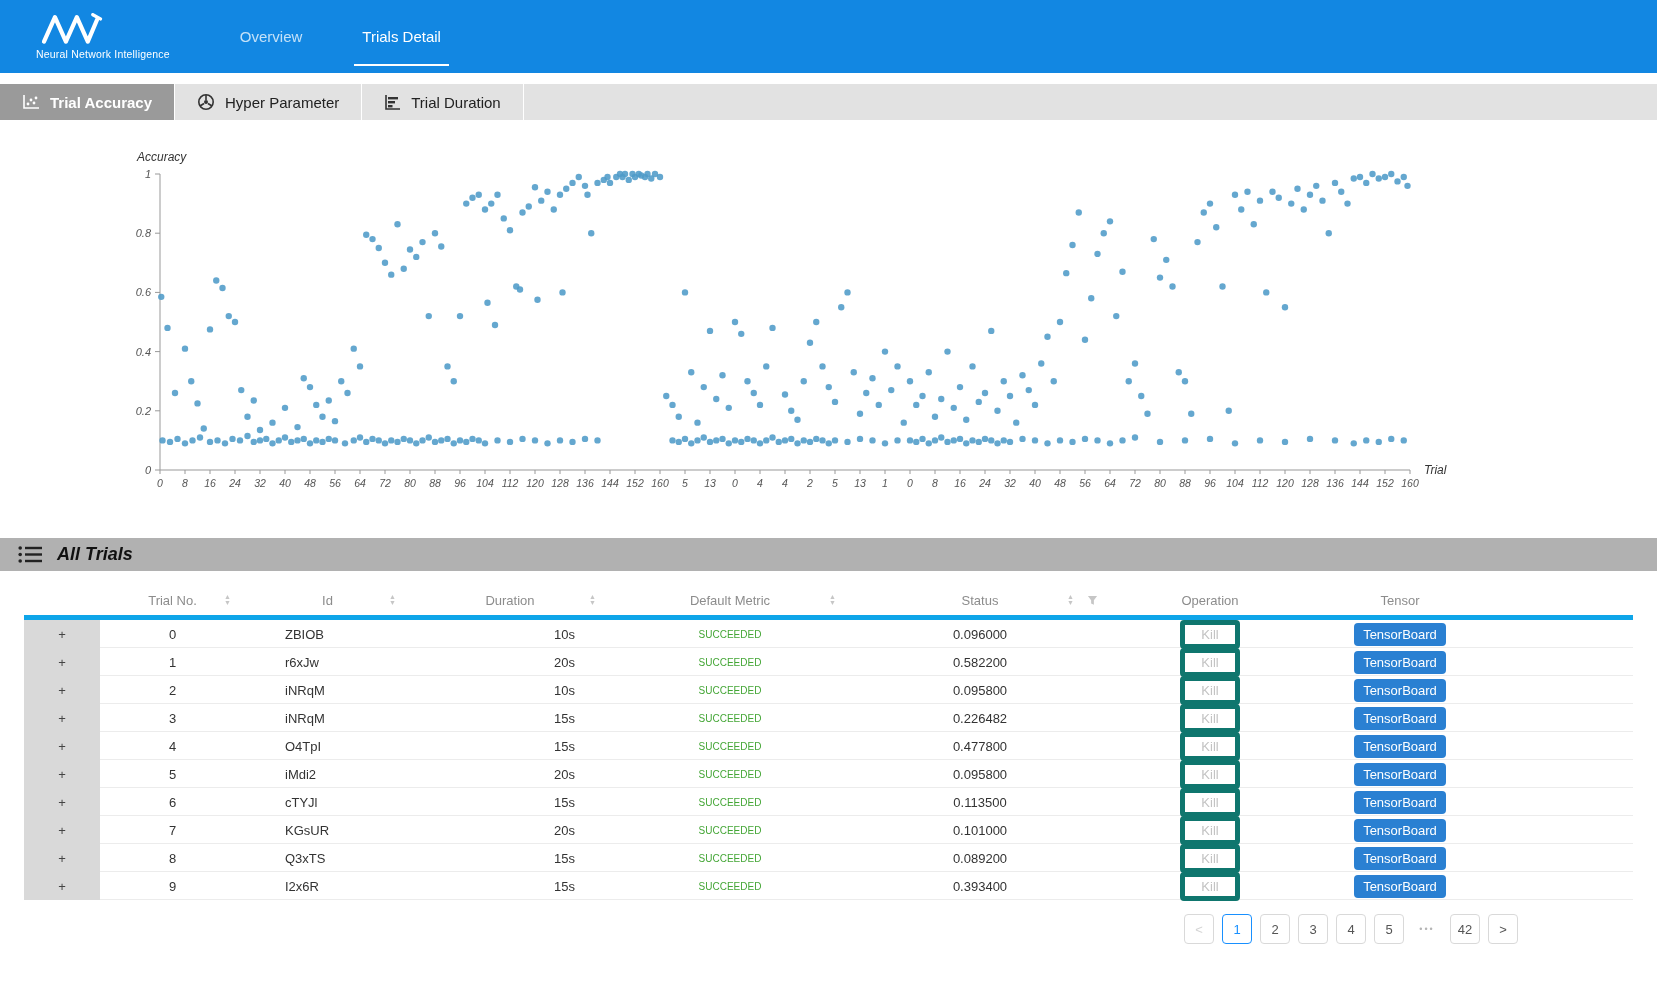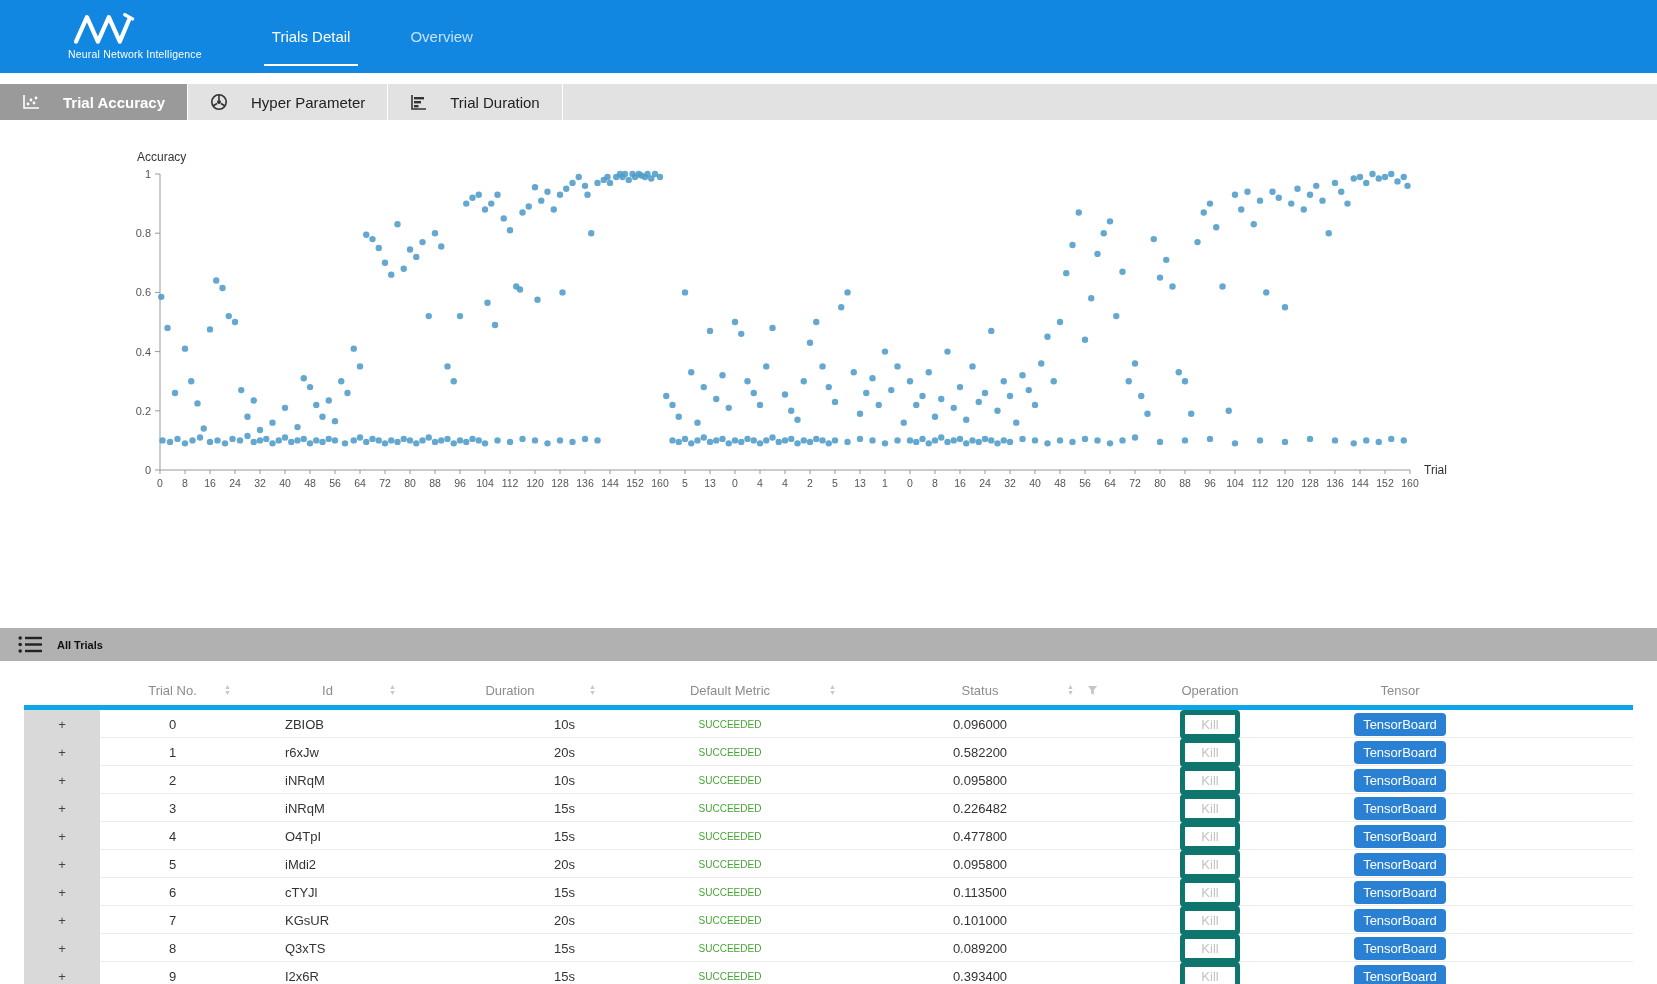--- a/index.html
+++ b/index.html
@@ -3,41 +3,41 @@
 <meta charset="utf-8">
 <style>
   html,body{margin:0;padding:0;}
   body{
     width:1657px;height:984px;overflow:hidden;background:#fff;
     font-family:"Liberation Sans", sans-serif;color:#333;
     position:relative;
   }
   
   .navbar{height:73px;background:var(--navbar,#1287e2);display:flex;align-items:stretch;}
-  .logo{margin-left:68px;display:flex;flex-direction:column;justify-content:center;}
+  .logo{margin-left:36px;display:flex;flex-direction:column;justify-content:center;}
   .logo svg{display:block;}
   .logo-sub{color:#fff;font-size:10.5px;margin-top:3px;letter-spacing:.2px;white-space:nowrap;}
   .nav-items{display:flex;margin-left:40px;}
   .nav-item{display:flex;align-items:center;padding:0 30px;font-size:15px;
     color:rgba(255,255,255,.75);position:relative;cursor:pointer;}
   .nav-item.active{color:#fff;}
   .nav-item.active::after{content:"";position:absolute;left:22px;right:22px;bottom:7px;height:2px;background:#fff;}
   
   .tabstrip{margin-top:11px;height:36px;background:var(--strip,#e2e2e2);display:flex;}
-  .tab{display:flex;align-items:center;gap:23px;padding:0 22px;font-size:15px;color:#222;
+  .tab{display:flex;align-items:center;gap:10px;padding:0 22px;font-size:15px;color:#222;
     border-right:1px solid #fff;cursor:pointer;white-space:nowrap;}
   .tab.active{background:var(--tabactive,#9a9a9a);color:#fff;font-weight:bold;}
   .tab svg{display:block;}
   
-  .chart-wrap{position:relative;height:508px;background:#fff;}
+  .chart-wrap{position:relative;height:418px;background:#fff;font-style:italic;}
   .ylab{position:absolute;left:137px;top:30px;font-size:12px;color:#333;}
   #scatter{position:absolute;left:115px;top:40px;}
   
   .alltrials{height:33px;background:var(--alltrials,#b1b1b1);display:flex;align-items:center;padding-left:18px;gap:15px;}
-  .alltrials-title{font-size:11px;font-weight:bold;color:#111;}
+  .alltrials-title{font-size:18px;font-weight:bold;color:#111;font-style:italic;}
   
   .table{margin:14px 24px 0 24px;}
   .thead,.trow{display:grid;grid-template-columns:76px 145px 165px 200px 240px 260px 200px 180px;align-items:center;}
   .thead{height:30px;color:#8c8c8c;font-size:13px;border-bottom:5px solid #0ea5e9;}
   .th{position:relative;display:flex;align-items:center;justify-content:center;height:30px;}
   .sort-icon{position:absolute;right:14px;display:flex;flex-direction:column;align-items:center;cursor:pointer;}
   .sort-icon i{font-style:normal;font-size:7px;line-height:6px;color:#c6c6c6;}
   .th-status .sort-icon{right:36px;}
   .filter-icon{position:absolute;right:12px;cursor:pointer;display:flex;}
   .trow{height:27px;font-size:13px;color:#333;border-bottom:1px solid #ececec;}
@@ -62,22 +62,22 @@
 
 <div class="navbar">
   <div class="logo">
     <svg width="112" height="32" viewBox="0 0 130 38">
       <path d="M8 34 L21 5 L34 34 L47 5 L60 34 L71 8" fill="none" stroke="#ffffff" stroke-width="5" stroke-linecap="round" stroke-linejoin="round"></path>
       <path d="M66 2 L75 7" fill="none" stroke="#ffffff" stroke-width="4" stroke-linecap="round"></path>
     </svg>
     <div class="logo-sub">Neural Network Intelligence</div>
   </div>
   <div class="nav-items">
+    <div class="nav-item">Overview</div>
     <div class="nav-item active">Trials Detail</div>
-    <div class="nav-item">Overview</div>
   </div>
 </div>
 
 <div class="tabstrip">
   <div class="tab active">
     <svg width="18" height="16" viewBox="0 0 18 16">
       <path d="M2 1 V14 H17" stroke="#ffffff" stroke-width="1.6" fill="none"></path>
       <circle cx="6" cy="10" r="1.4" fill="#ffffff"></circle>
         <circle cx="9" cy="6" r="1.4" fill="#ffffff"></circle>
       <circle cx="12" cy="9" r="1.4" fill="#ffffff"></circle>

